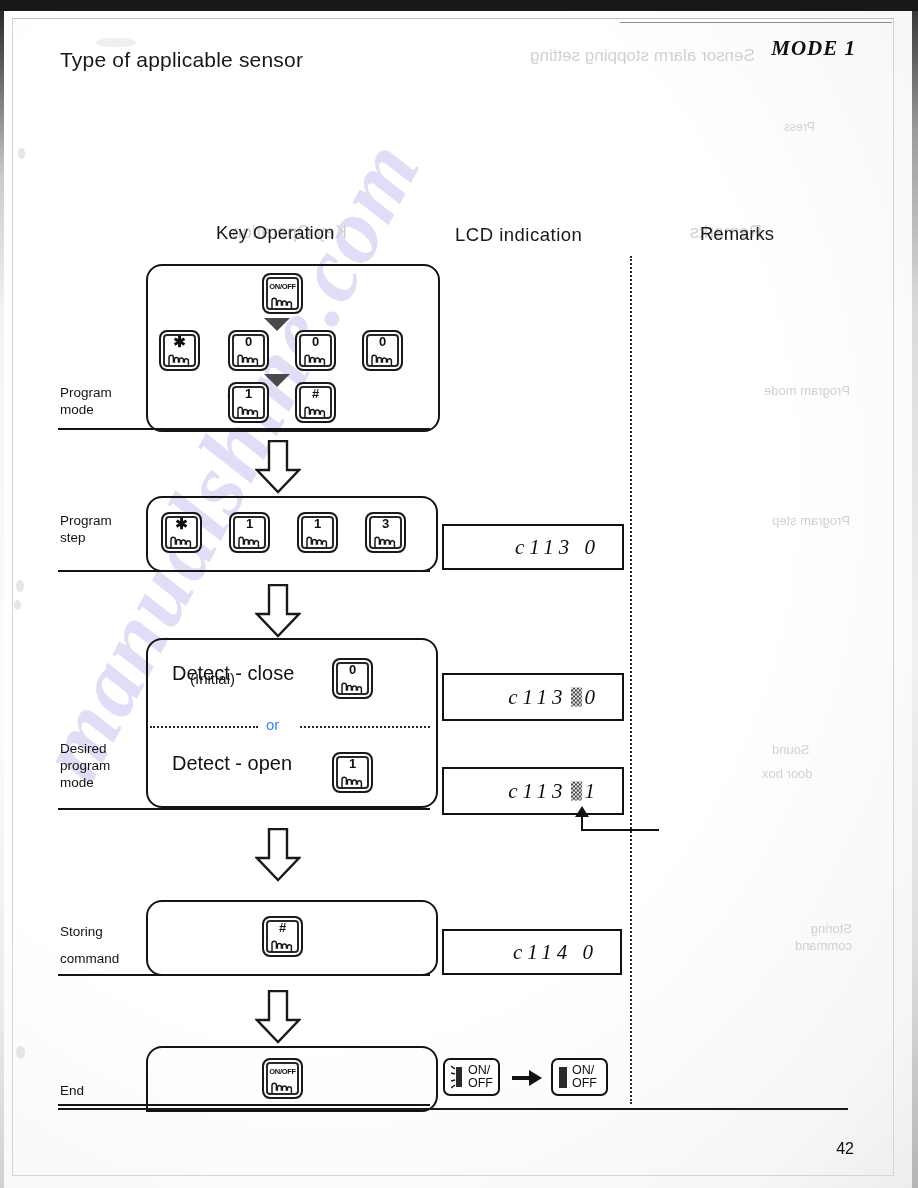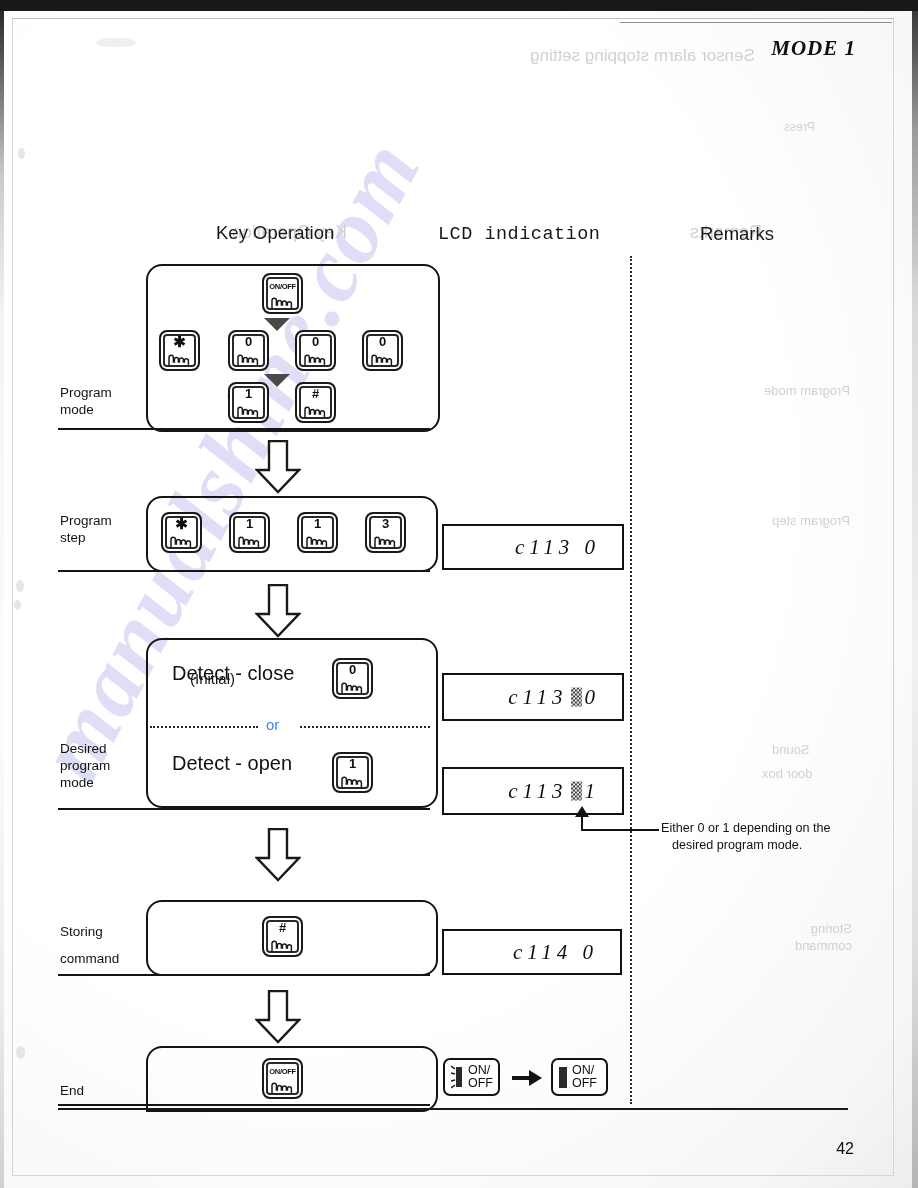--- a/index.html
+++ b/index.html
@@ -36,21 +36,21 @@
     font-family:"Liberation Sans",sans-serif;opacity:.85;}
 
   
   .doc-title{position:absolute;left:60px;top:48px;font-size:21px;color:#1a1a1a;letter-spacing:.2px;}
   .mode-label{position:absolute;right:62px;top:36px;font-size:21px;font-style:italic;font-weight:700;
     font-family:"Liberation Serif",serif;color:#111;letter-spacing:1px;}
   .intro{position:absolute;left:60px;top:99px;width:780px;font-size:12.4px;line-height:18px;color:#1d1d1d;}
 
   .col-head{position:absolute;font-size:18.5px;color:#1a1a1a;}
   #h-key{left:216px;top:222px;}
-  #h-lcd{left:438px;top:224px;letter-spacing:.5px;font-family:Liberation Mono, monospace;}
+  #h-lcd{left:455px;top:224px;letter-spacing:.5px;}
   #h-rem{left:700px;top:223px;}
 
   .vdivider{position:absolute;left:630px;top:256px;width:0;height:848px;
     border-left:2px dotted #2e2e2e;}
 
   
   .opbox{position:absolute;border:2.2px solid #171717;border-radius:16px;background:transparent;}
 
   
   .rowlabel{position:absolute;font-size:13.5px;color:#141414;line-height:17px;}
@@ -129,20 +129,21 @@
 
   <div class="speckle" style="left:18px;top:148px;width:7px;height:11px;"></div>
   <div class="speckle" style="left:16px;top:580px;width:8px;height:12px;"></div>
   <div class="speckle" style="left:14px;top:600px;width:7px;height:10px;"></div>
   <div class="speckle" style="left:16px;top:1046px;width:9px;height:13px;"></div>
   <div class="speckle" style="left:96px;top:38px;width:40px;height:9px;opacity:.35;"></div>
 
   <div class="page-frame"></div>
   <div class="frame-top-right"></div>
 
+  <div class="doc-title">Type of applicable sensor</div>
   <div class="mode-label">MODE  1</div>
 
   <div class="col-head" id="h-key">Key Operation</div>
   <div class="col-head" id="h-lcd">LCD  indication</div>
   <div class="col-head" id="h-rem">Remarks</div>
 
   <div class="vdivider"></div>
 
   <div class="rowlabel" style="left:60px;top:384px;">
     <div>Program</div>
@@ -283,24 +284,20 @@
 
   <div class="lcd" style="left:442px;top:755px;width:178px;height:44px;">
     <div class="txt">
       <span>c113</span><span class="cursor"></span><span>1</span>
     </div>
   </div>
 
   <div class="up-arrow" style="left:575px;top:806px;"></div>
   <div class="up-stem" style="left:581px;top:815px;height:15px;"></div>
   <div class="anno-lead" style="left:581px;top:829px;width:78px;"></div>
-  <div class="anno" style="left:661px;top:820px;width:230px;">
-    <div>Either 0 or 1 depending on the</div>
-    <div style="margin-left:11px;">desired program mode.</div>
-  </div>
 
   <svg class="blockarrow" style="left:255px;top:828px;" viewBox="0 0 46 54">
     <path d="M14 1 H32 V30 H44 L23 52 L2 30 H14 Z" fill="#ffffff" stroke="#1b1b1b" stroke-width="2.4" stroke-linejoin="miter"></path>
   </svg>
 
   <div class="rowlabel" style="left:60px;top:918px;line-height:27px;">
     <div>Storing</div>
     <div>command</div>
   </div>
   <div class="hrule" style="left:58px;top:974px;width:372px;"></div>

